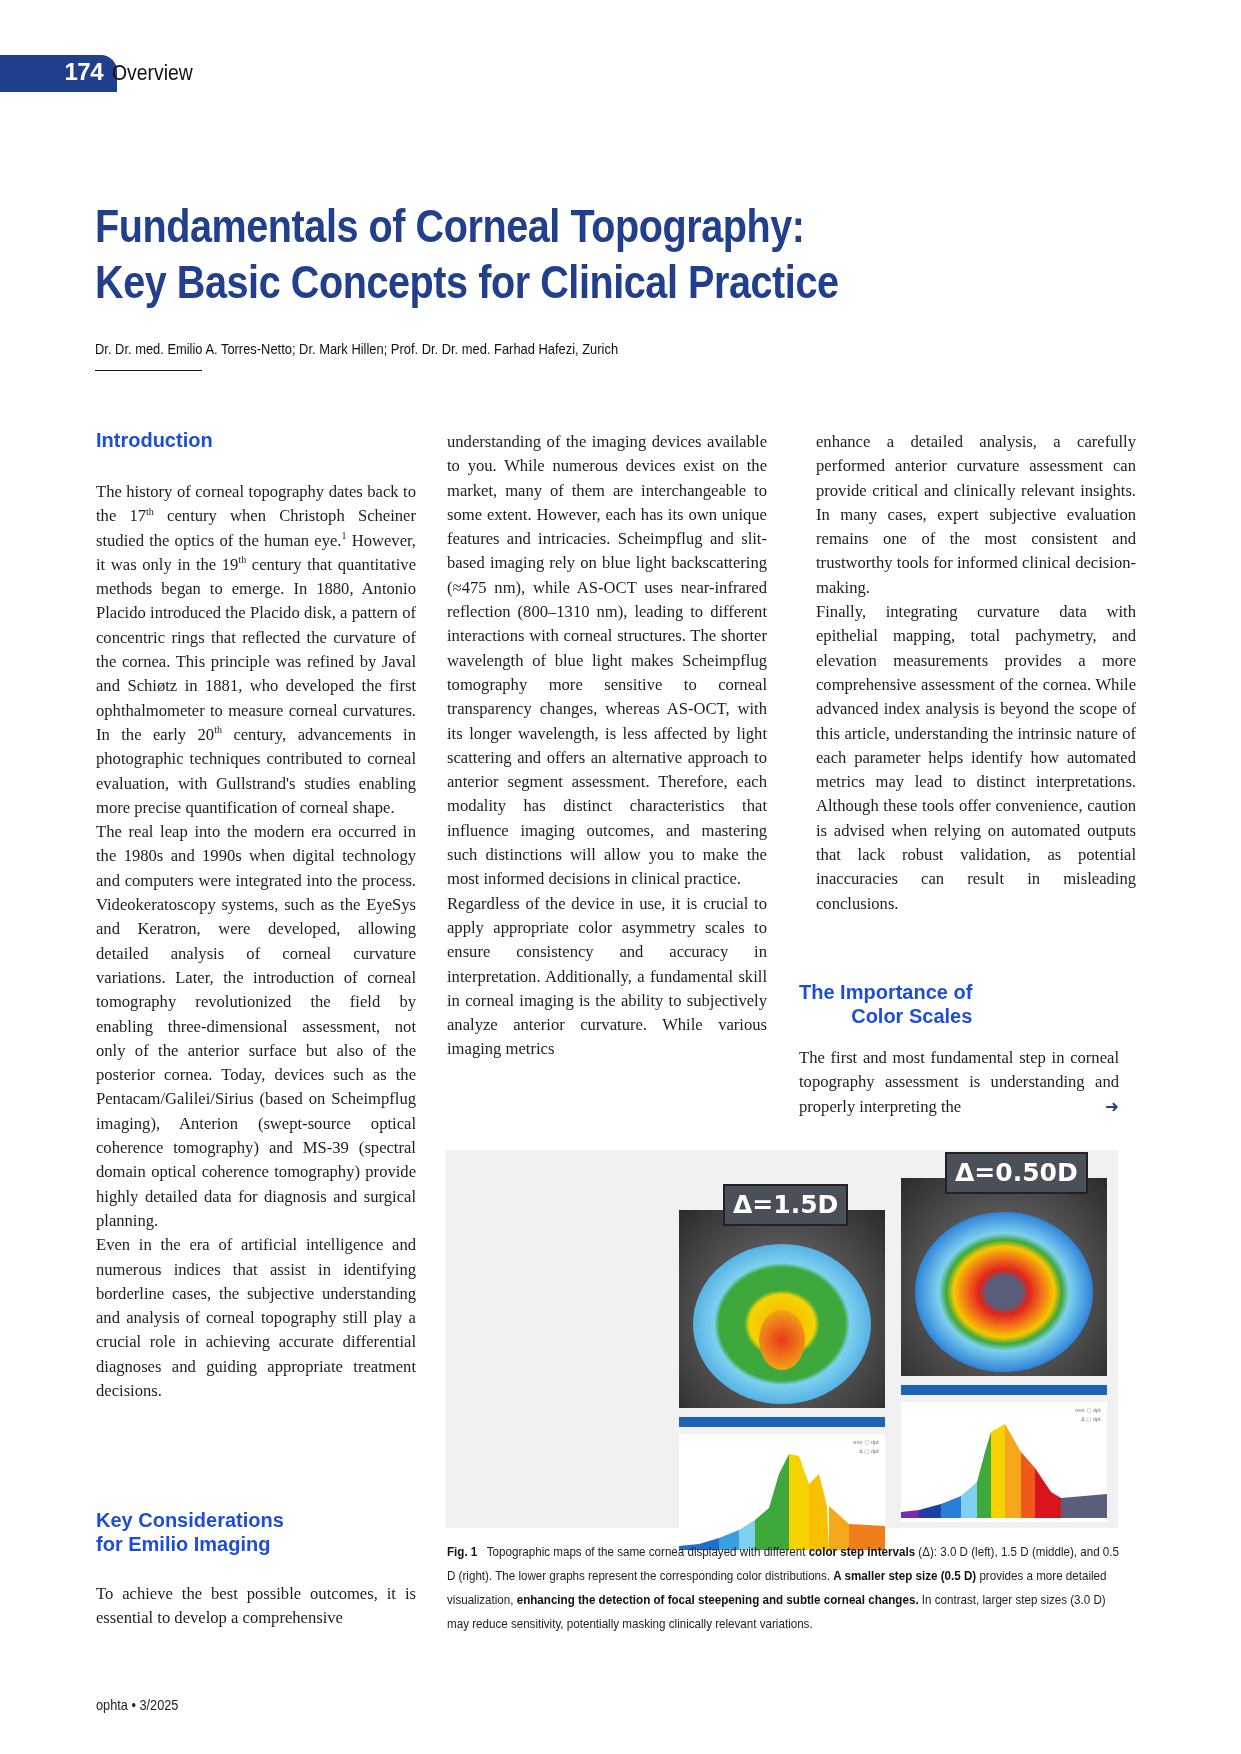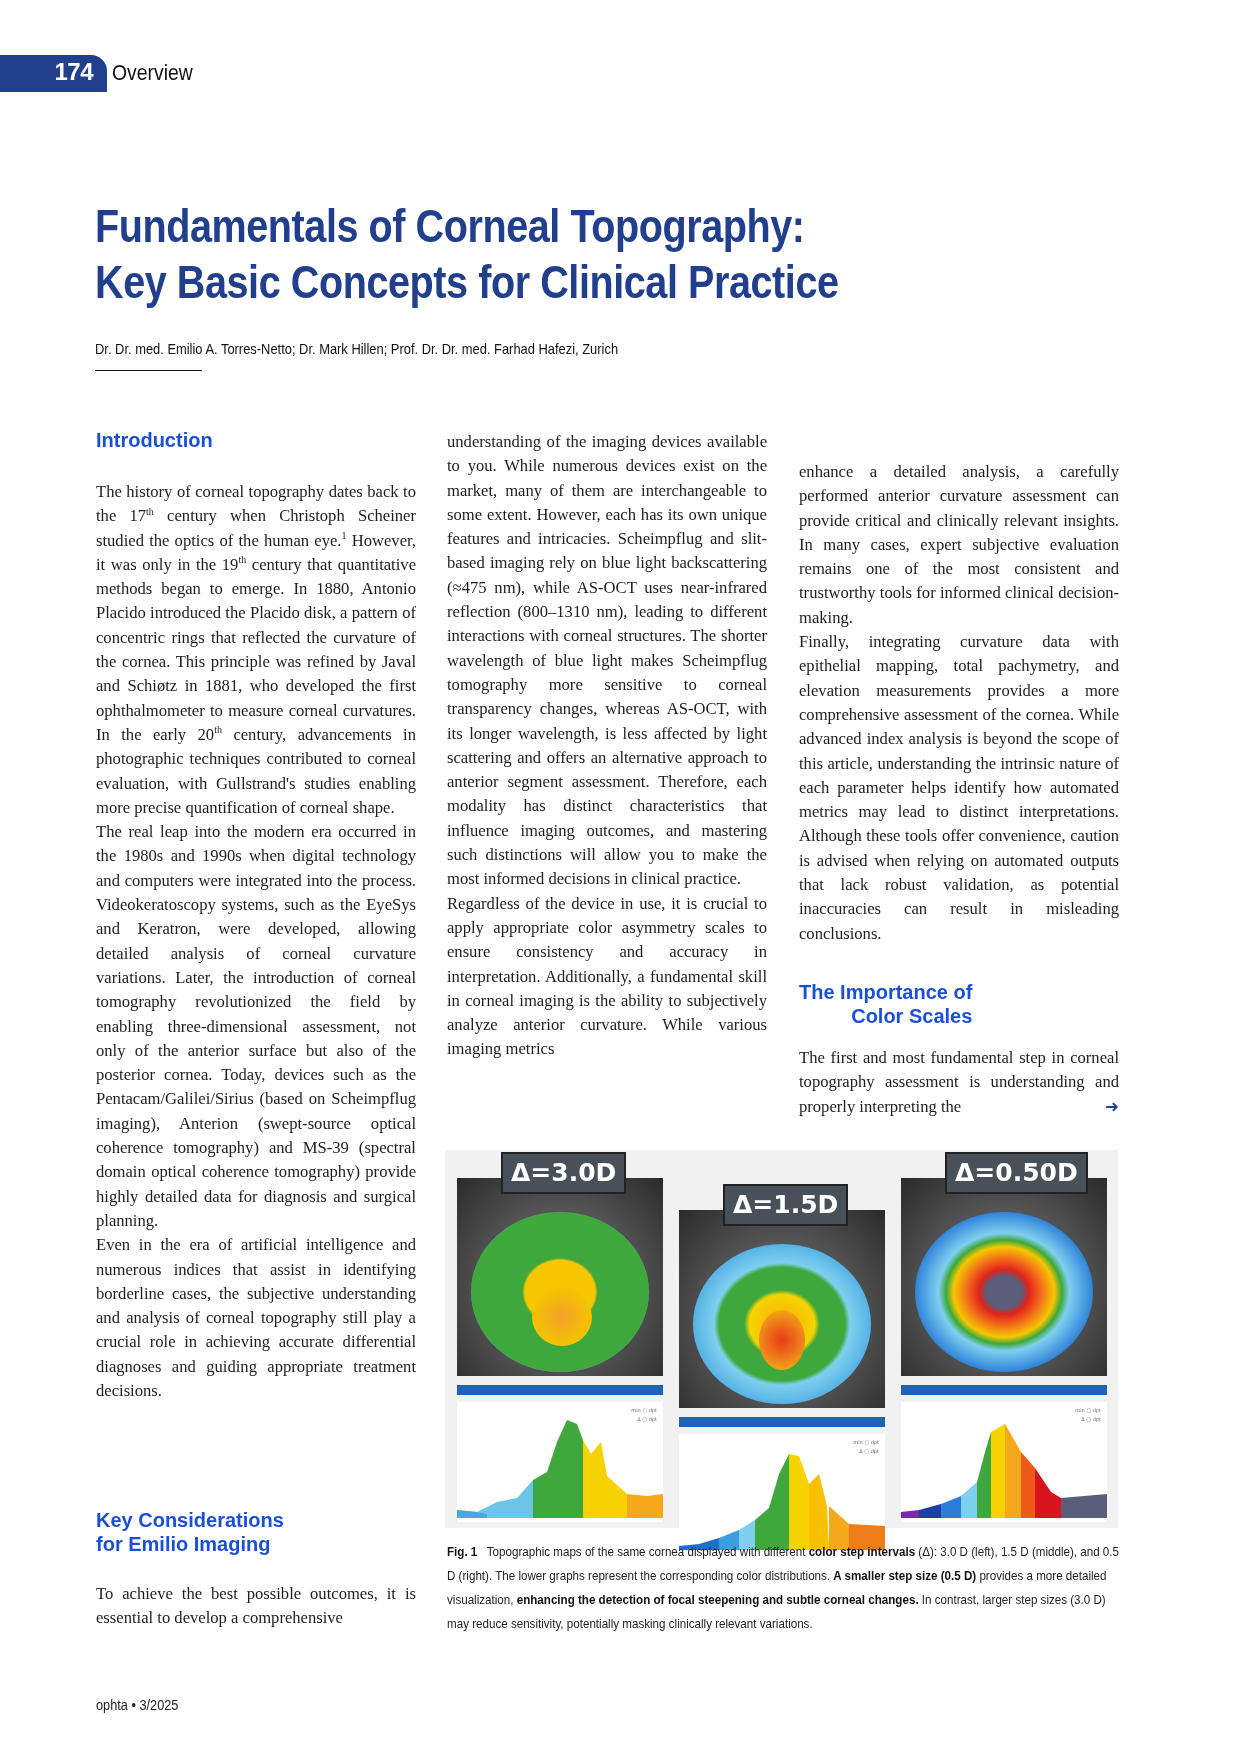--- a/index.html
+++ b/index.html
@@ -1,27 +1,27 @@
 <!DOCTYPE html>
 <html><head>
 <meta charset="utf-8">
 <style>
   html, body { margin: 0; padding: 0; background: #ffffff; }
   body { width: 1241px; height: 1754px; position: relative; overflow: hidden; font-family: "Liberation Serif", "DejaVu Serif", serif; color: #222; }
-  .page-tab { position: absolute; left: 0; top: 55px; width: 107px; height: 37px; background: #223f8e; border-top-right-radius: 16px; }
+  .page-tab { position: absolute; left: 0; top: 55px; width: 117px; height: 37px; background: #223f8e; border-top-right-radius: 16px; }
   .page-num { position: absolute; right: 14px; top: 3px; color: #fff; font-family: "Liberation Sans", sans-serif; font-weight: bold; font-size: 24px; letter-spacing: -0.5px; }
   .section-label { position: absolute; left: 112px; top: 60px; font-family: "Liberation Sans", sans-serif; font-size: 22px; color: #111; transform: scaleX(0.88); transform-origin: left; }
   .title { position: absolute; left: 95px; top: 198px; width: 900px; color: #223f8e; font-family: "Liberation Sans", sans-serif; font-weight: bold; font-size: 46px; line-height: 56px; transform: scaleX(0.86); transform-origin: left; letter-spacing: -0.5px; }
   .authors { position: absolute; left: 95px; top: 340px; font-family: "Liberation Sans", sans-serif; font-size: 15px; color: #111; transform: scaleX(0.86); transform-origin: left; white-space: nowrap; }
   .author-rule { position: absolute; left: 95px; top: 370px; width: 107px; height: 1px; background: #111; }
   .col { position: absolute; width: 320px; font-size: 16.6px; line-height: 24.3px; text-align: justify; hyphens: auto; color: #1d1d1d; }
   .col p { margin: 0; }
   .col1 { left: 96px; top: 480px; }
   .col2 { left: 447px; top: 430px; }
-  .col3 { left: 799px; top: 430px; margin-top: 30px; }
+  .col3 { left: 816px; top: 430px; }
   .h2 { position: absolute; color: #1d4ed8; font-family: "Liberation Sans", "DejaVu Sans", sans-serif; font-weight: bold; font-size: 20px; line-height: 24px; }
   .h-intro { left: 96px; top: 428px; }
   .h-key { left: 96px; top: 1508px; }
   .h-color { left: 799px; top: 980px; text-align: right; }
   .col-key { left: 96px; top: 1582px; }
   .col-color { left: 799px; top: 1046px; }
   .arrow { color: #223f8e; font-family: "DejaVu Sans", sans-serif; font-weight: bold; float: right; }
   sup { font-size: 10px; line-height: 0; margin-top: 28px; }
   .figure { position: absolute; left: 445px; top: 1150px; width: 673px; height: 378px; background: #f1f1f1; }
   .panel { position: absolute; top: 0; width: 218px; height: 378px; }
@@ -81,39 +81,20 @@
 <div class="h2 h-color">
   <div>The Importance of</div>
   <div>Color Scales</div>
 </div>
 <div class="col col-color">
   <p><span>The first and most fundamental step in corneal topography assessment is understanding and properly interpreting the</span> <span class="arrow">➜</span></p>
 </div>
 
 <div class="figure">
 
-  <div class="panel" style="left:6px;">
-    <div class="map">
-      <div class="eye"></div>
-      <div class="disc" style="background: radial-gradient(ellipse at 50% 50%, #f6c700 0%, #f6c700 28%, #3ea83c 30%, #3ea83c 70%, #6cc4e6 72%, #6cc4e6 100%);"></div>
-      <div class="core" style="left:75px;top:110px;width:60px;height:58px;background:radial-gradient(circle,#f2a12a 0%,#f5c400 70%);"></div>
-    </div>
-    <div class="label">Δ=3.0D</div>
-    <div class="bar"></div>
-    <div class="hist">
-      <svg width="206" height="120" viewBox="0 0 206 120">
-        <polygon points="0,116 0,108 20,110 40,100 60,96 76,78 76,116" fill="#6cc4e6"></polygon>
-        <polygon points="0,116 0,108 20,110 30,112 30,116" fill="#4aa8de"></polygon>
-        <polygon points="76,116 76,78 90,70 100,40 110,18 120,22 126,38 126,116" fill="#3ea83c"></polygon>
-        <polygon points="126,116 126,38 134,52 144,40 150,74 170,92 170,116" fill="#f6d200"></polygon>
-        <polygon points="170,116 170,92 190,94 206,92 206,116" fill="#f5a81c"></polygon>
-      </svg>
-      <div class="hist-ctrl">min ▢ dpt<br>Δ ▢ dpt</div>
-    </div>
-  </div>
 
   <div class="panel" style="left:228px;margin-top:32px;">
     <div class="map">
       <div class="eye"></div>
       <div class="disc" style="background: radial-gradient(ellipse at 50% 50%, #f5b100 0%, #f6d400 26%, #3ea83c 30%, #3ea83c 50%, #7fd0ee 54%, #3a9ee0 82%, #1e6fd0 100%);"></div>
       <div class="core" style="left:80px;top:100px;width:46px;height:60px;background:radial-gradient(circle,#e83a18 0%,#f08a1a 60%,#f5c400 100%);"></div>
     </div>
     <div class="label">Δ=1.5D</div>
     <div class="bar"></div>
     <div class="hist">

